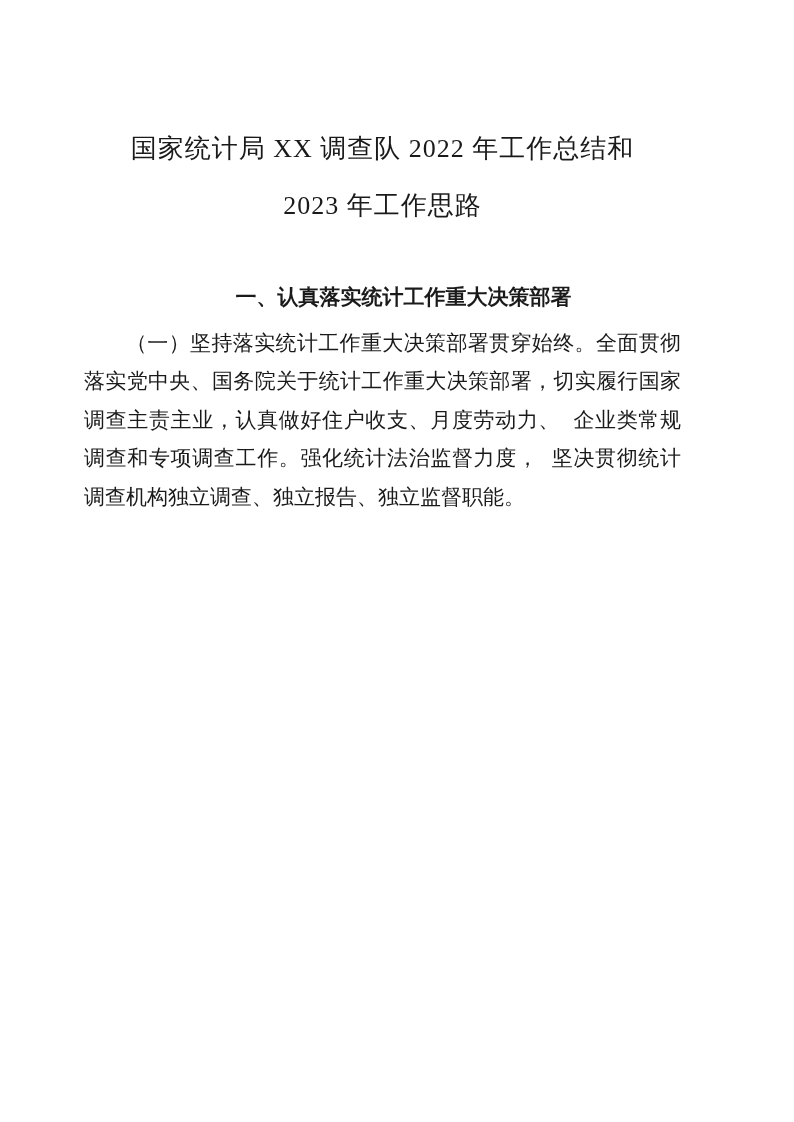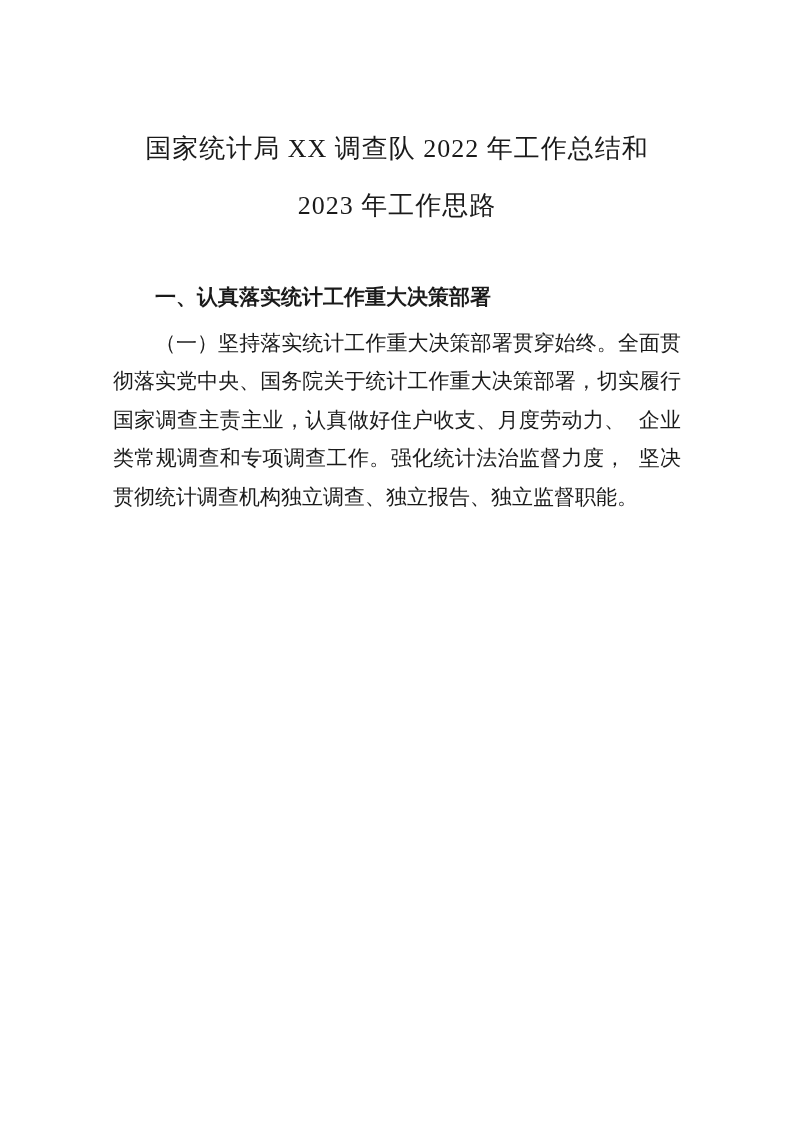--- a/index.html
+++ b/index.html
@@ -12,21 +12,21 @@
     width: 794px;
     height: 1122px;
     background: #ffffff;
     overflow: hidden;
     color: #1a1a1a;
   }
   .content {
     box-sizing: border-box;
     width: 794px;
     height: 1122px;
-    padding: 120px 113px 40px 113px;
+    padding: 120px 113px 40px 84px;
   }
   .doc-title {
     margin: 0 0 44px 0;
     font-family: "Liberation Serif", "DejaVu Serif", serif;
     font-weight: 400;
     font-size: 26px;
     line-height: 57px;
     text-align: center;
     letter-spacing: 1px;
   }
@@ -43,21 +43,21 @@
   .songti {
     font-family: "Liberation Serif", "DejaVu Serif", serif;
   }
   .kaiti {
     font-family: Liberation Mono, monospace;
     margin-top: 9px;
   }
   .heading {
     font-family: "Liberation Sans", "DejaVu Sans", sans-serif;
     font-weight: 700;
-    text-align: left;
+    text-align: center;
   }
   .boxed-char {
     display: inline-block;
     text-indent: 0;
     line-height: 24px;
     border: 2px solid #1a1a1a;
     padding: 0 1px;
     margin-right: 1px;
   }
 </style>

